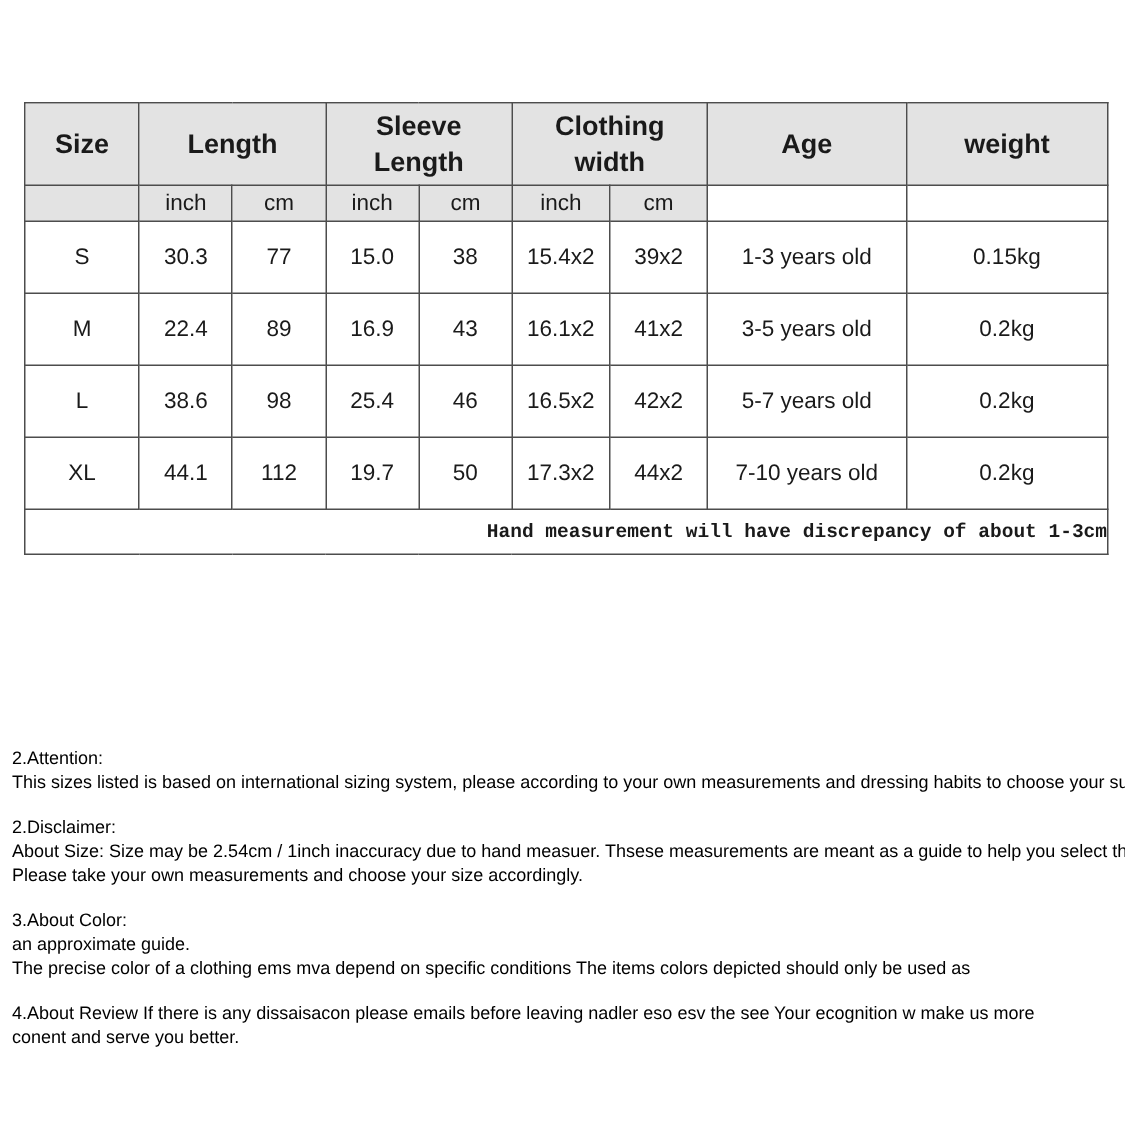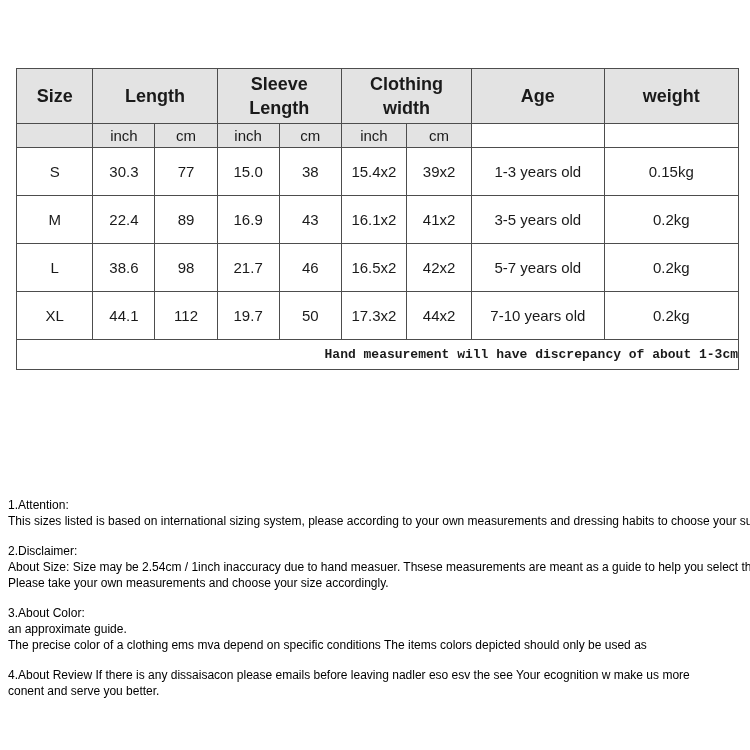--- a/index.html
+++ b/index.html
@@ -136,21 +136,21 @@
           <td>43</td>
           <td>16.1x2</td>
           <td>41x2</td>
           <td>3-5 years old</td>
           <td>0.2kg</td>
         </tr>
         <tr>
           <td>L</td>
           <td>38.6</td>
           <td>98</td>
-          <td>21.7</td>
+          <td>25.4</td>
           <td>46</td>
           <td>16.5x2</td>
           <td>42x2</td>
           <td>5-7 years old</td>
           <td>0.2kg</td>
         </tr>
         <tr>
           <td>XL</td>
           <td>44.1</td>
           <td>112</td>
@@ -164,21 +164,21 @@
       </tbody>
     <tbody>
       <tr class="note-row measure">
         <td colspan="9">Hand measurement will have discrepancy of about 1-3cm</td>
       </tr>
     </tbody>
   </table>
 
   <div class="notes">
       <div class="note-section">
-        <div class="note-heading">1.Attention:</div>
+        <div class="note-heading">2.Attention:</div>
         <div class="note-line">This sizes listed is based on international sizing system, please according to your own measurements and dressing habits to choose your suitable size.</div>
       </div>
       <div class="note-section">
         <div class="note-heading">2.Disclaimer:</div>
         <div class="note-line">About Size: Size may be 2.54cm / 1inch inaccuracy due to hand measuer. Thsese measurements are meant as a guide to help you select the correct size.</div>
         <div class="note-line">Please take your own measurements and choose your size accordingly.</div>
       </div>
       <div class="note-section">
         <div class="note-heading">3.About Color:</div>
         <div class="note-line">an approximate guide.</div>

